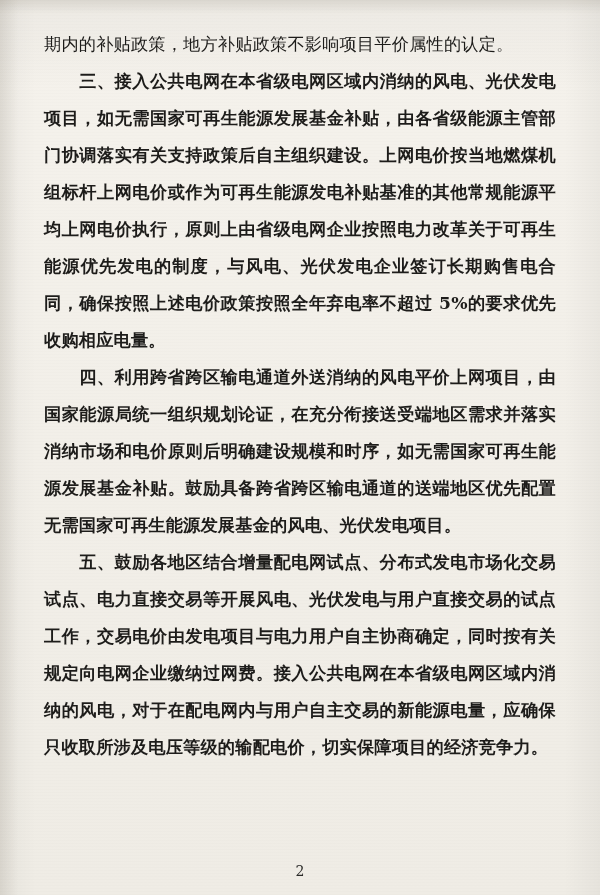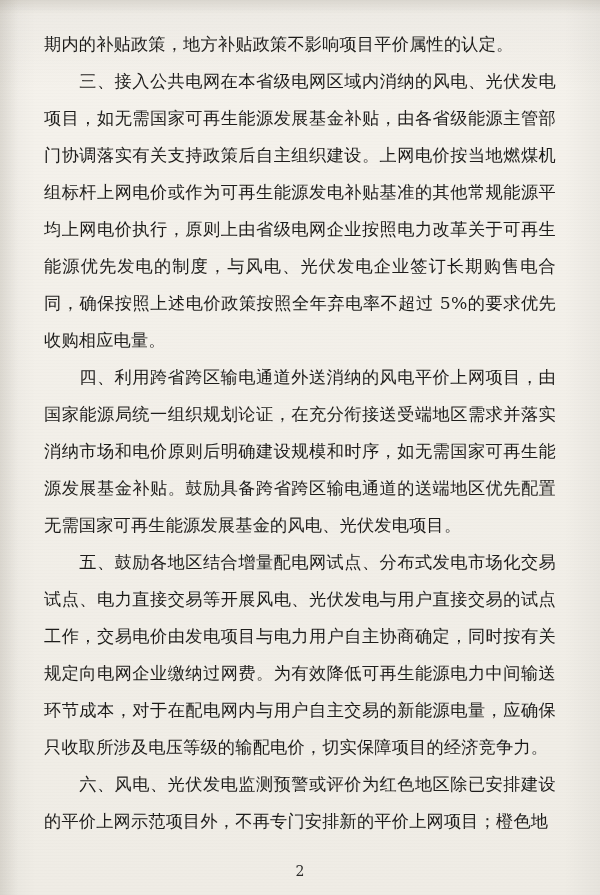--- a/index.html
+++ b/index.html
@@ -34,20 +34,21 @@
     text-justify: inter-ideograph;
     letter-spacing: 0.2px;
   }
   .para {
     margin: 0 0 0 0;
     text-indent: 0;
     white-space: normal;
   }
   .para.indent {
     text-indent: 2.05em;
+    font-weight: bold;
   }
   .page-number {
     position: absolute;
     left: 0;
     right: 0;
     bottom: 16px;
     text-align: center;
     font-size: 14px;
     color: #2a2a28;
     font-family: "DejaVu Serif", serif;
@@ -81,19 +82,18 @@
 <body>
 
 <div class="page">
   <div class="edge-shadow-top"></div>
   <div class="edge-shadow-left"></div>
 
   <div class="doc-body">
     <p class="para">期内的补贴政策，地方补贴政策不影响项目平价属性的认定。</p>
     <p class="para indent">三、接入公共电网在本省级电网区域内消纳的风电、光伏发电项目，如无需国家可再生能源发展基金补贴，由各省级能源主管部门协调落实有关支持政策后自主组织建设。上网电价按当地燃煤机组标杆上网电价或作为可再生能源发电补贴基准的其他常规能源平均上网电价执行，原则上由省级电网企业按照电力改革关于可再生能源优先发电的制度，与风电、光伏发电企业签订长期购售电合同，确保按照上述电价政策按照全年弃电率不超过 5%的要求优先收购相应电量。</p>
     <p class="para indent">四、利用跨省跨区输电通道外送消纳的风电平价上网项目，由国家能源局统一组织规划论证，在充分衔接送受端地区需求并落实消纳市场和电价原则后明确建设规模和时序，如无需国家可再生能源发展基金补贴。鼓励具备跨省跨区输电通道的送端地区优先配置无需国家可再生能源发展基金的风电、光伏发电项目。</p>
-    <p class="para indent">五、鼓励各地区结合增量配电网试点、分布式发电市场化交易试点、电力直接交易等开展风电、光伏发电与用户直接交易的试点工作，交易电价由发电项目与电力用户自主协商确定，同时按有关规定向电网企业缴纳过网费。为有效降低可再生能源电力中间输送环节成本，对于在配电网内与用户自主交易的新能源电量，应确保只收取所涉及电压等级的输配电价，切实保障项目的经济竞争力。</p>
-    <p class="para indent">六、风电、光伏发电监测预警或评价为红色地区除已安排建设的平价上网示范项目外，不再专门安排新的平价上网项目；橙色地</p>
+    <p class="para indent">五、鼓励各地区结合增量配电网试点、分布式发电市场化交易试点、电力直接交易等开展风电、光伏发电与用户直接交易的试点工作，交易电价由发电项目与电力用户自主协商确定，同时按有关规定向电网企业缴纳过网费。接入公共电网在本省级电网区域内消纳的风电，对于在配电网内与用户自主交易的新能源电量，应确保只收取所涉及电压等级的输配电价，切实保障项目的经济竞争力。</p>
   </div>
 
   <div class="page-number">2</div>
   <div class="grain"></div>
 </div>
 
 </body></html>

